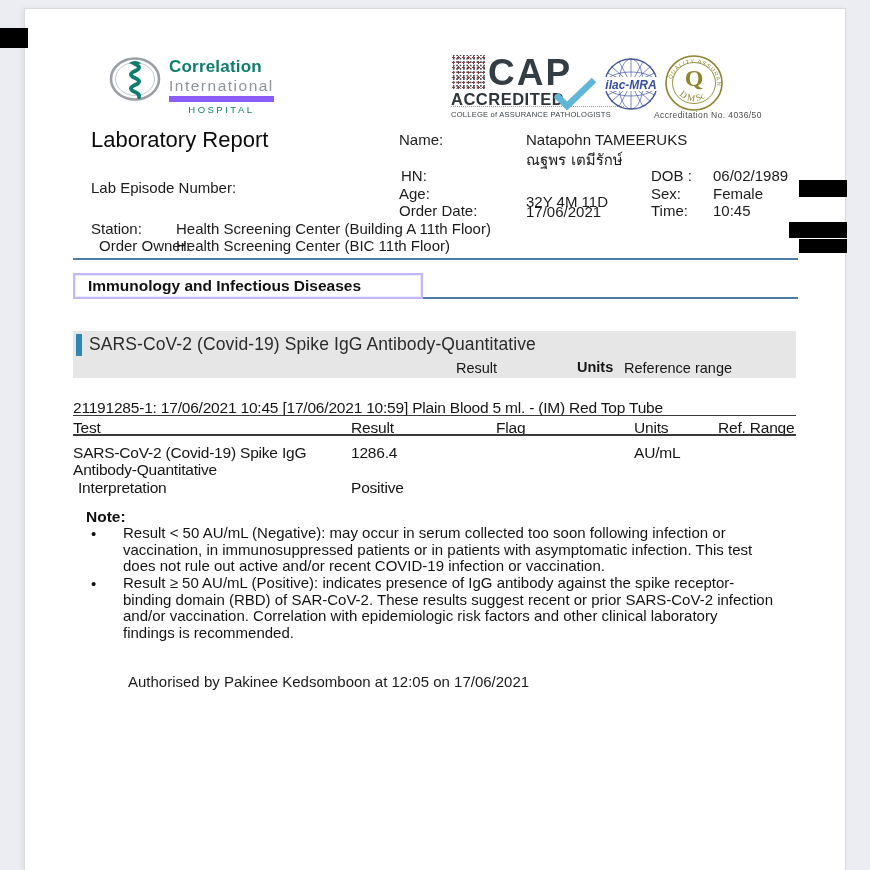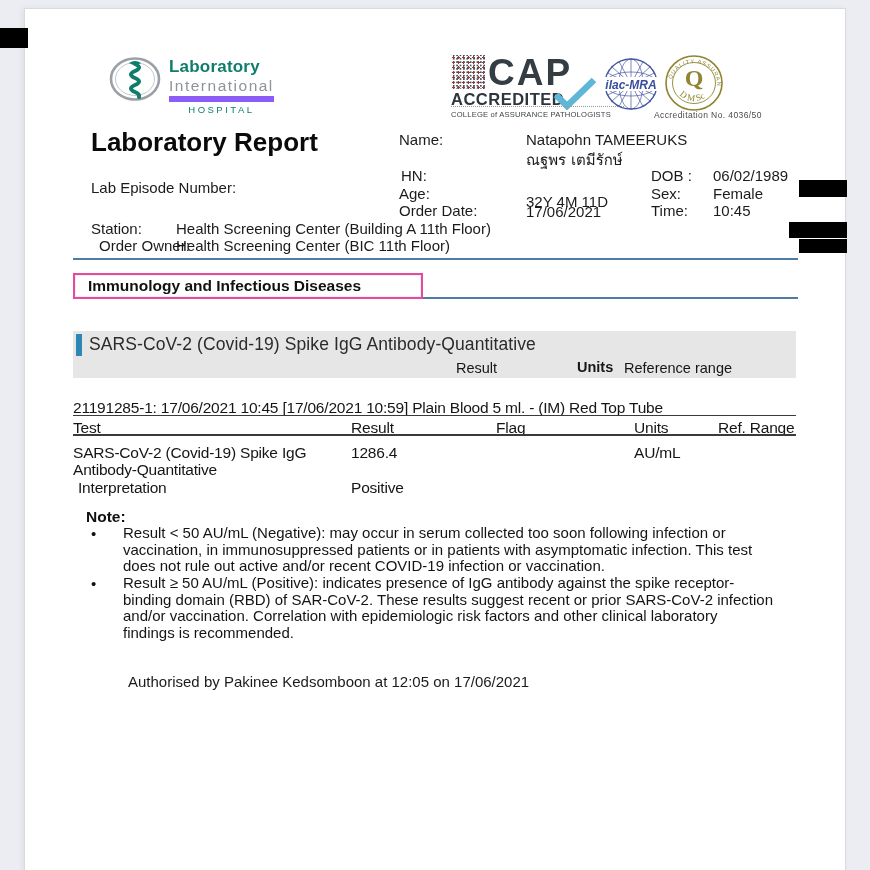--- a/index.html
+++ b/index.html
@@ -23,21 +23,21 @@
       radial-gradient(circle,#45525e 0.9px,transparent 1.1px);
     background-size:5px 5px,3.4px 3.4px;background-position:0 0,1px 2px;}
   .cap-big{font-size:37px;color:#343d44;letter-spacing:2px;line-height:1;font-weight:500;}
   .cap-accr{font-size:16.5px;font-weight:bold;color:#2e363c;letter-spacing:.5px;}
   .cap-college{font-size:7.6px;color:#3c4348;border-top:1px dotted #9a9a9a;padding-top:3px;
     width:173px;letter-spacing:.2px;}
   .accr-no{font-size:8.5px;color:#4a4a4a;letter-spacing:.4px;}
   
   .rule-blue{position:absolute;height:2px;background:#4f7ca6;}
   .rule-dark{position:absolute;background:#3a3a3a;}
-  .sec-box{position:absolute;border:2px solid #ec4899;background:#fff;
+  .sec-box{position:absolute;border:2px solid #c4b5fd;background:#fff;
     font-size:15.5px;font-weight:bold;color:#111;display:flex;align-items:center;
     padding-left:13px;box-shadow:inset 0 0 0 1px #e8f1f7;}
   .panel{position:absolute;background:#e6e6e6;}
   .panel-bar{position:absolute;background:#2e86b5;width:6px;}
   .panel-title{font-size:17.5px;color:#2b2b2b;letter-spacing:.1px;}
   .colhead{font-size:14.5px;color:#161616;}
   .cond{font-size:15.5px;letter-spacing:-0.2px;color:#151515;}
   .note-title{font-size:15.5px;font-weight:bold;color:#101010;}
   .bullet-row{position:absolute;display:flex;}
   .bullet-dot{width:32px;font-size:15px;color:#111;flex:0 0 32px;}
@@ -52,21 +52,21 @@
     <div class="abs hlogo" style="left:84px;top:48px;">
       <span>
         <svg width="52" height="46" viewBox="0 0 52 46">
           <ellipse cx="26" cy="22" rx="24" ry="20.5" fill="none" stroke="#9aa0a6" stroke-width="2.6"></ellipse>
           <ellipse cx="26" cy="22" rx="19.5" ry="16.5" fill="none" stroke="#c3c7cb" stroke-width="1"></ellipse>
           <path d="M20,6 Q26,2 32,6 Q26,10 20,6 Z" fill="#0e7d6c"></path>
           <path d="M26,7 q8,3.5 0,7 q-8,3.5 0,7 q8,3.5 0,7 q-8,3.5 0,7 q5,2 4,5" fill="none" stroke="#0e7d6c" stroke-width="4" stroke-linecap="round"></path>
         </svg>
       </span>
       <span class="hlogo-text">
-        <div class="brand1">Laboratory</div>
+        <div class="brand1">Correlation</div>
         <div><span class="brand2">International</span></div>
         <div class="brand3">HOSPITAL</div>
       </span>
     </div>
 
     <div class="abs cap-dots" style="left:426px;top:46px;"></div>
     <div class="abs cap-big" style="left:463px;top:45px;font-weight:bold;">CAP</div>
     <div class="abs cap-accr" style="left:426px;top:81px;">ACCREDITED</div>
     <div class="abs" style="left:527px;top:68px;">
       <svg width="46" height="34" viewBox="0 0 46 34">
@@ -107,21 +107,21 @@
           <textPath href="#arcTop" startOffset="8%">QUALITY  ASSURANCE</textPath>
         </text>
         <text x="31" y="33" text-anchor="middle" font-size="24" font-weight="bold" fill="#8f8430" font-family="Liberation Serif, serif">Q</text>
         <text font-size="9" fill="#8f8430" font-family="Liberation Serif, serif">
           <textPath href="#arcBot" startOffset="22%">D M Sc</textPath>
         </text>
       </svg>
     </div>
     <div class="abs accr-no" style="left:629px;top:101px;">Accreditation  No.  4036/50</div>
 
-    <div class="abs" style="left:66px;top:118px;font-size:26px;font-weight:bold;color:#0a0a0a;">Laboratory Report</div>
+    <div class="abs" style="left:66px;top:118px;font-size:22px;font-weight:normal;color:#0a0a0a;">Laboratory Report</div>
 
     <div class="abs lbl" style="left:374px;top:122px;">Name:</div>
     <div class="abs lbl" style="left:501px;top:122px;">Natapohn TAMEERUKS</div>
     <div class="abs lbl" style="left:501px;top:139px;font-family:'DejaVu Sans',sans-serif;">ณฐพร เตมีรักษ์</div>
 
     <div class="abs lbl" style="left:376px;top:158px;">HN:</div>
     <div class="abs lbl" style="left:626px;top:158px;">DOB :</div>
     <div class="abs lbl" style="left:688px;top:158px;">06/02/1989</div>
 
     <div class="abs lbl" style="left:374px;top:176px;">Age:</div>

